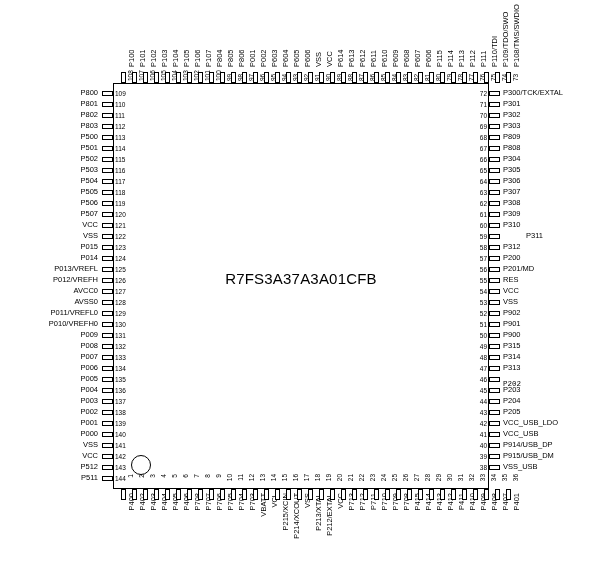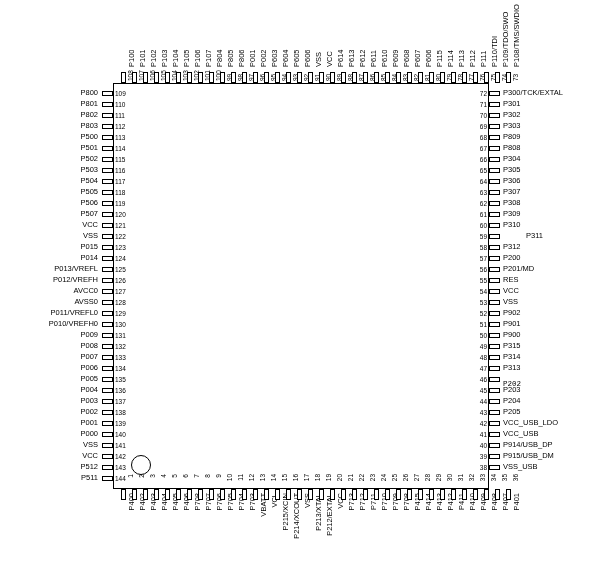--- a/index.html
+++ b/index.html
@@ -86,20 +86,21 @@
     transform: rotate(-90deg);
     white-space: nowrap;
   }
 </style>
 </head>
 <body>
 
 <div id="root">
 
   <div id="package-body"></div>
+  <div id="part-number">R7FS3A37A3A01CFB</div>
   <div id="pin1-marker"></div>
 
   <div id="pins-left">
       <div class="">
         <div class="pad pad-h" style="left: 102px; top: 90.5px;"></div>
         <div class="pnum pnum-h" style="left: 115px; top: 89.5px;">109</div>
         <div class="plabel plabel-left" style="left: -2px; width: 100px; top: 88.5px;">P800</div>
       </div>
       <div class="">
         <div class="pad pad-h" style="left: 102px; top: 101.5px;"></div>

